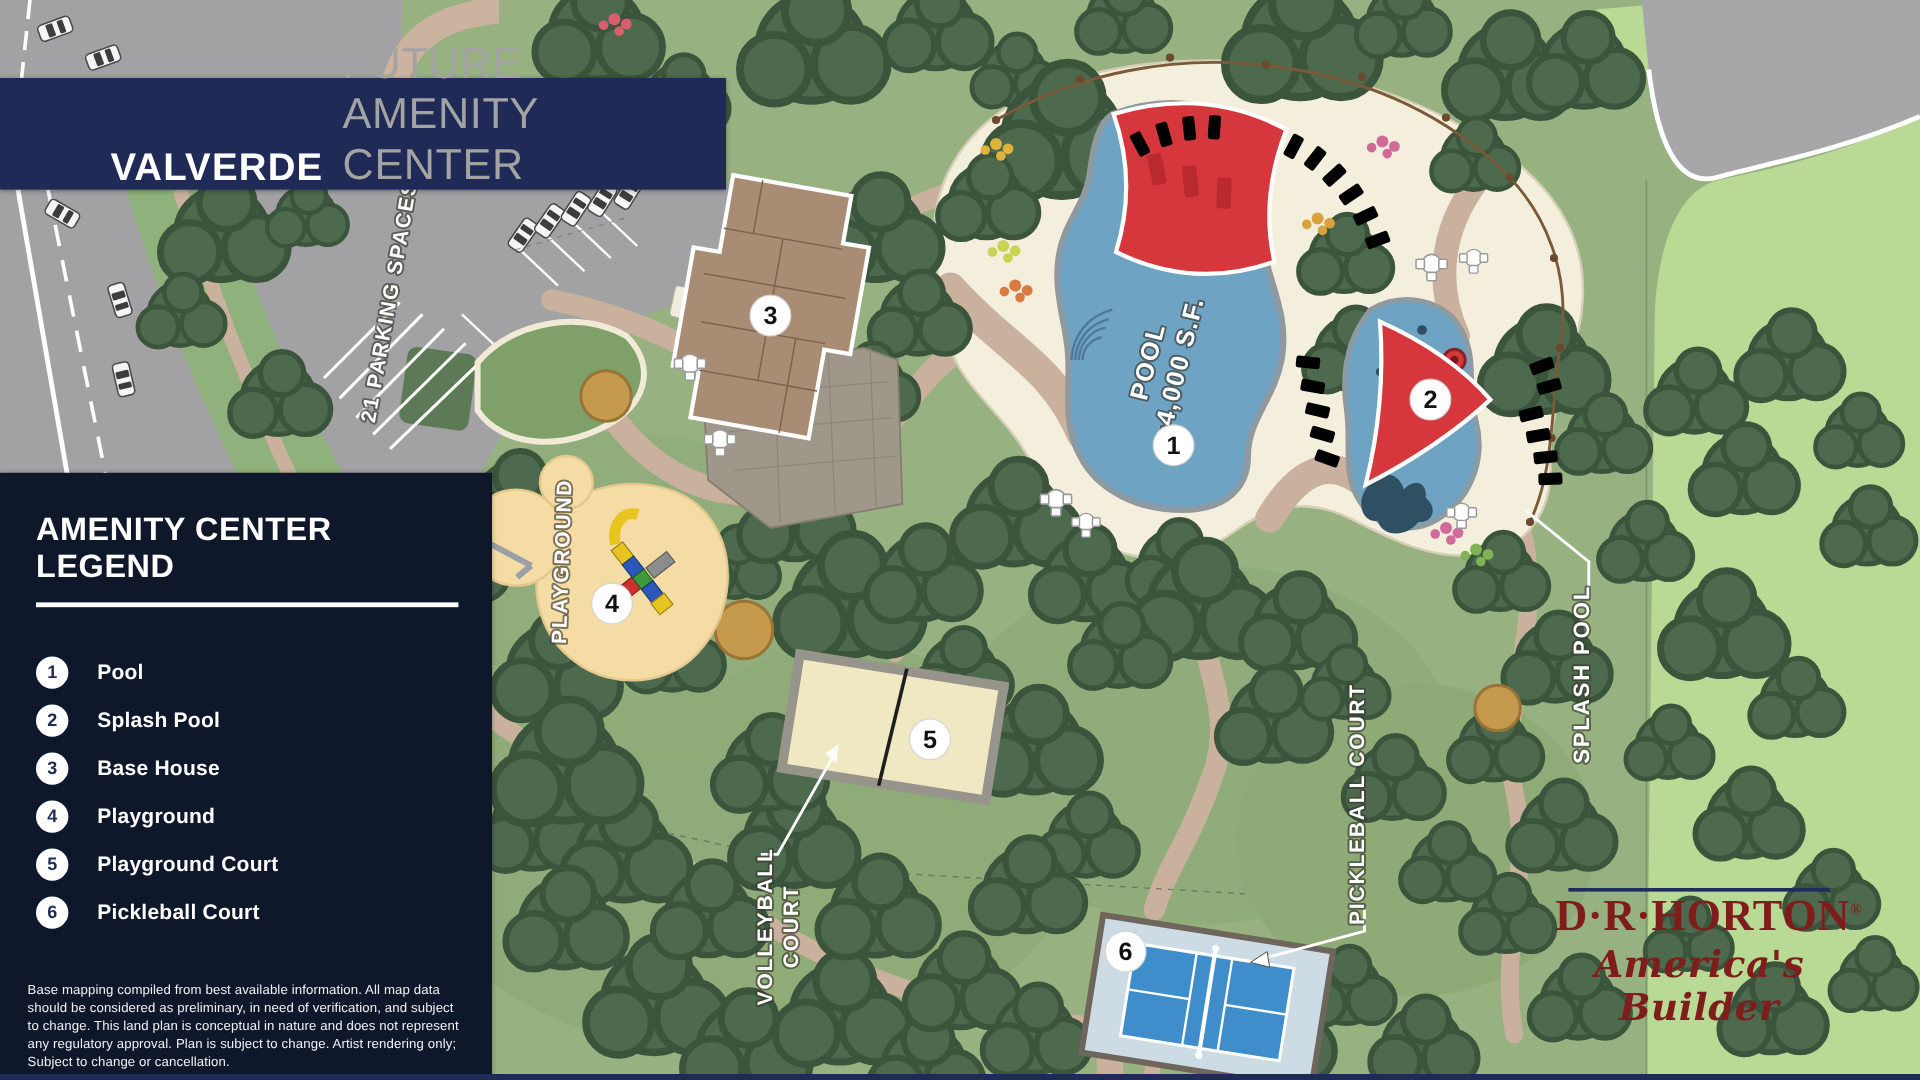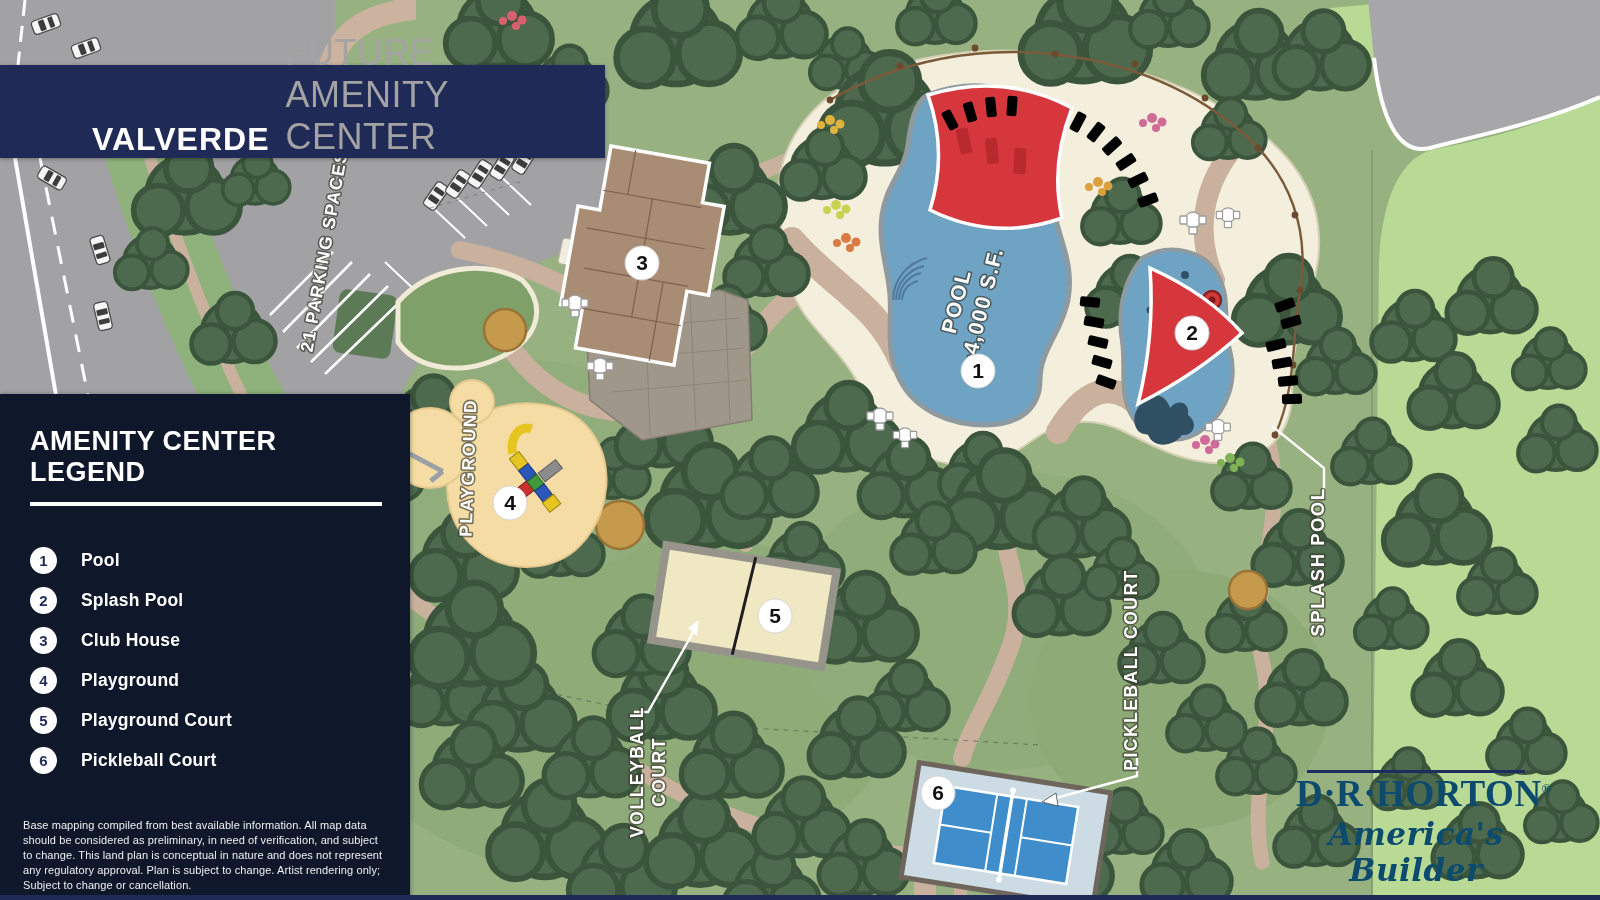--- a/index.html
+++ b/index.html
@@ -43,21 +43,21 @@
                 font-size:15px;font-weight:bold;display:flex;align-items:center;
                 justify-content:center;flex:0 0 27px;}
   .legend-label{color:#fff;font-size:17.5px;font-weight:bold;margin-left:24px;letter-spacing:.2px;}
   .disclaimer{position:absolute;left:23px;top:400px;width:366px;color:#f0f1f5;
               font-size:11px;line-height:1.37;letter-spacing:.1px;margin-top:24px;}
 
   
   .bottom-strip{position:absolute;left:0;bottom:0;width:1600px;height:5px;background:#1f2a56;}
 
   
-  .logo{position:absolute;left:1296px;top:770px;width:240px;text-align:center;color:#0c4a6e;}
+  .logo{position:absolute;left:1296px;top:740px;width:240px;text-align:center;color:#7f1d1d;}
   .logo-rule{width:218px;height:3px;background:#1d2d5e;margin:0 auto;}
   .logo-name{font-family:"Liberation Serif",serif;font-weight:bold;font-size:37px;
              letter-spacing:.5px;line-height:1.15;white-space:nowrap;}
   .logo-reg{font-size:13px;vertical-align:super;}
   .logo-tagline{font-family:"DejaVu Serif",serif;font-style:italic;font-weight:bold;
                 font-size:31px;margin-top:0px;letter-spacing:.5px;}
 </style>
 </head>
 <body>
 
@@ -503,21 +503,21 @@
       <div class="legend-item">
         <div class="legend-badge">1</div>
         <div class="legend-label">Pool</div>
       </div>
       <div class="legend-item">
         <div class="legend-badge">2</div>
         <div class="legend-label">Splash Pool</div>
       </div>
       <div class="legend-item">
         <div class="legend-badge">3</div>
-        <div class="legend-label">Club House</div>
+        <div class="legend-label">Base House</div>
       </div>
       <div class="legend-item">
         <div class="legend-badge">4</div>
         <div class="legend-label">Playground</div>
       </div>
       <div class="legend-item">
         <div class="legend-badge">5</div>
         <div class="legend-label">Playground Court</div>
       </div>
       <div class="legend-item">

